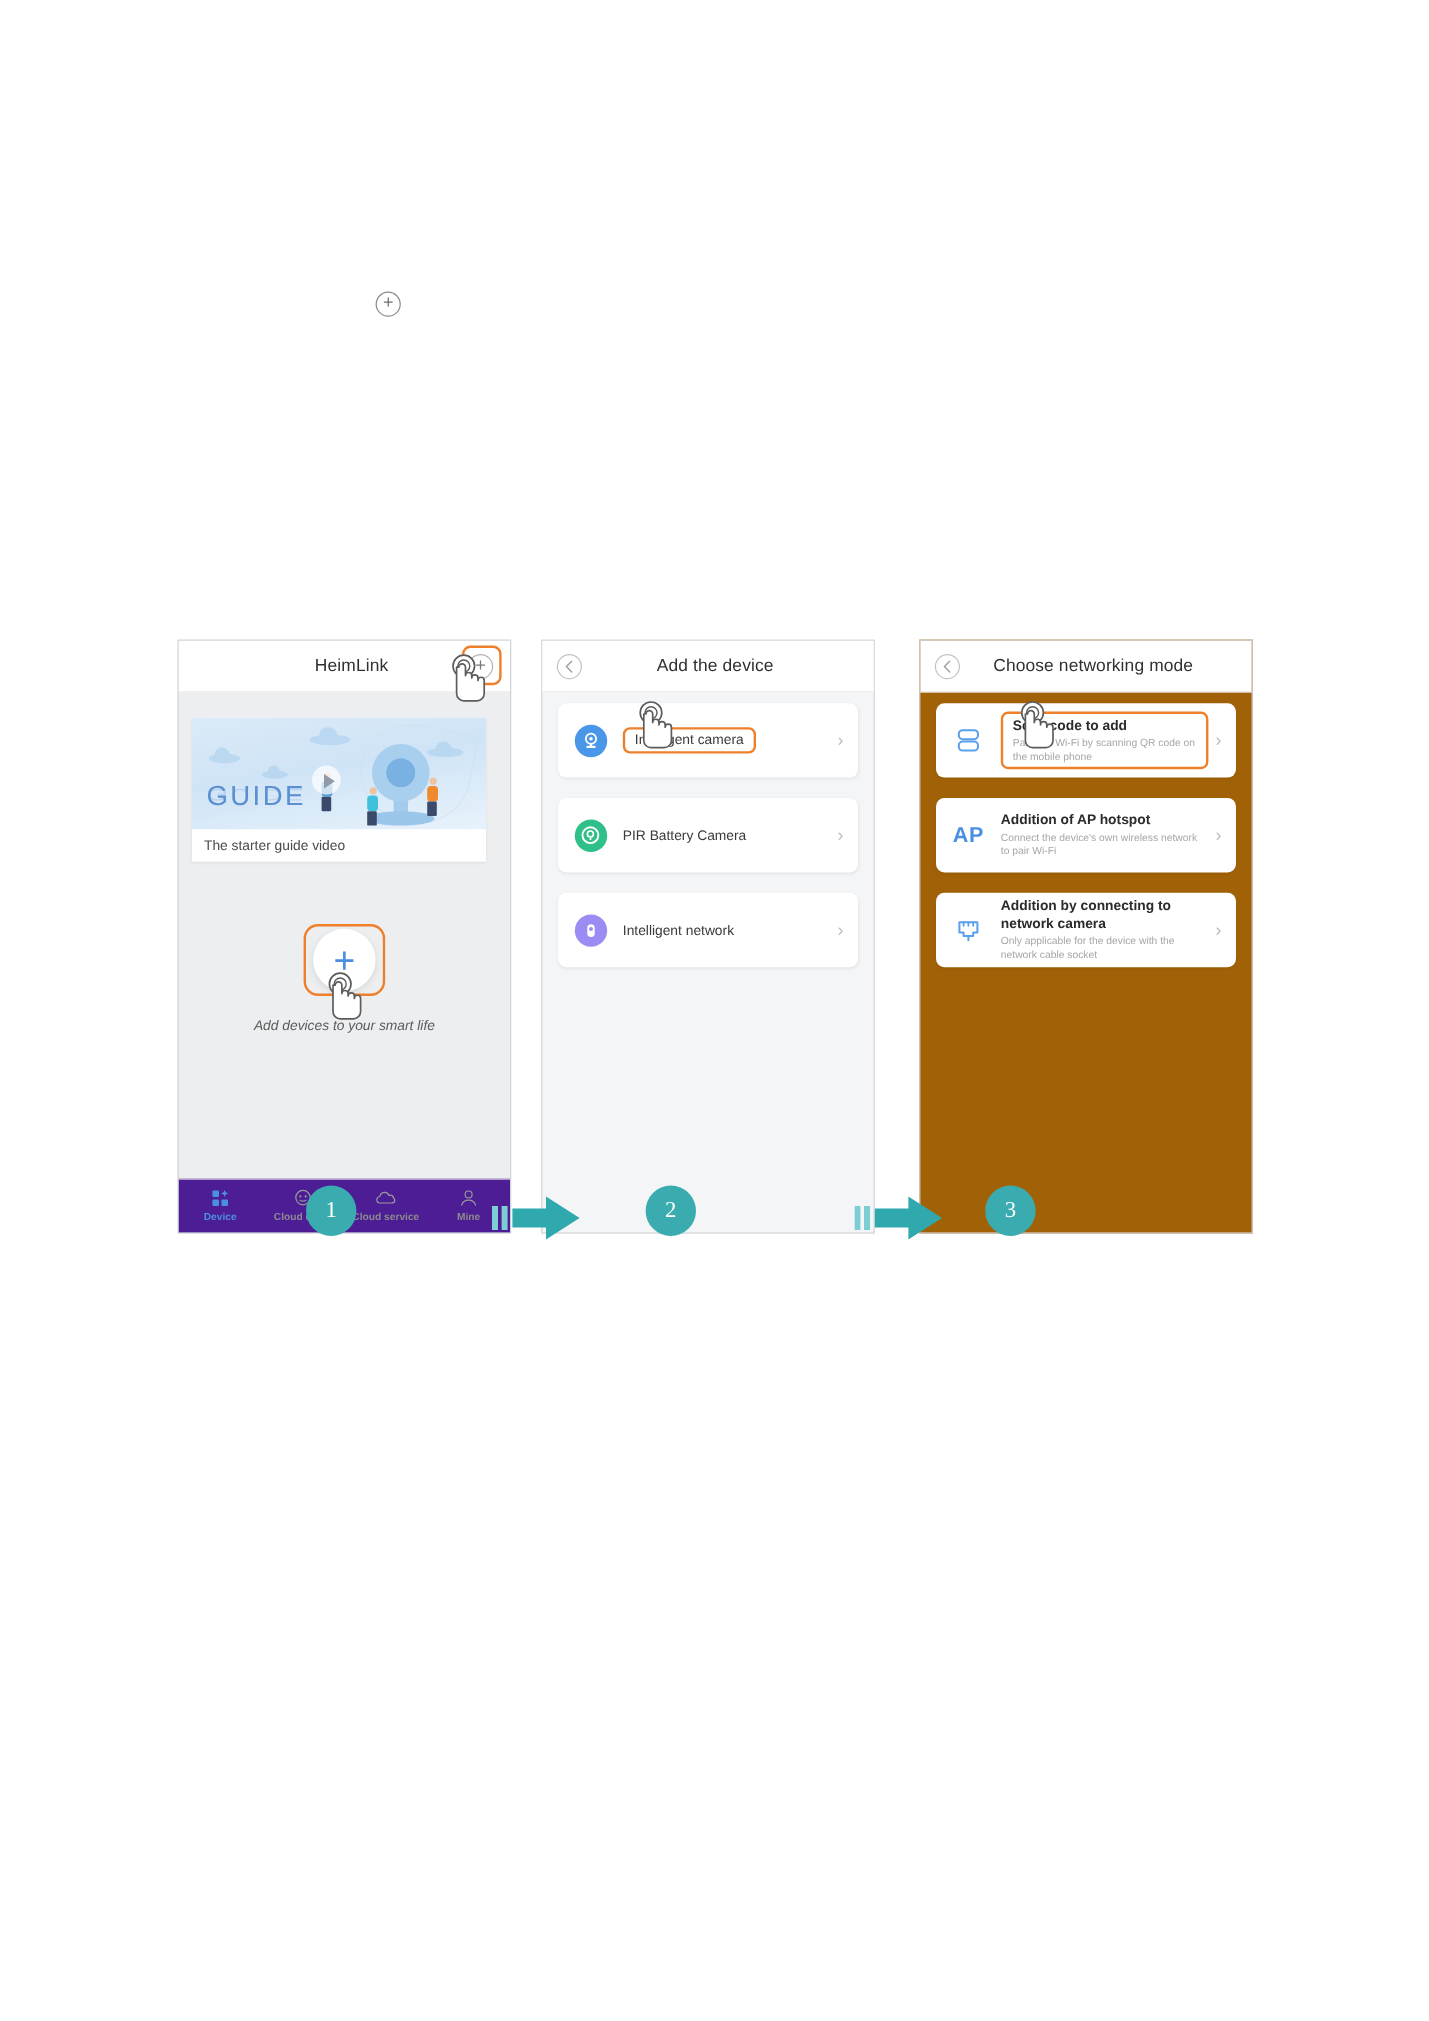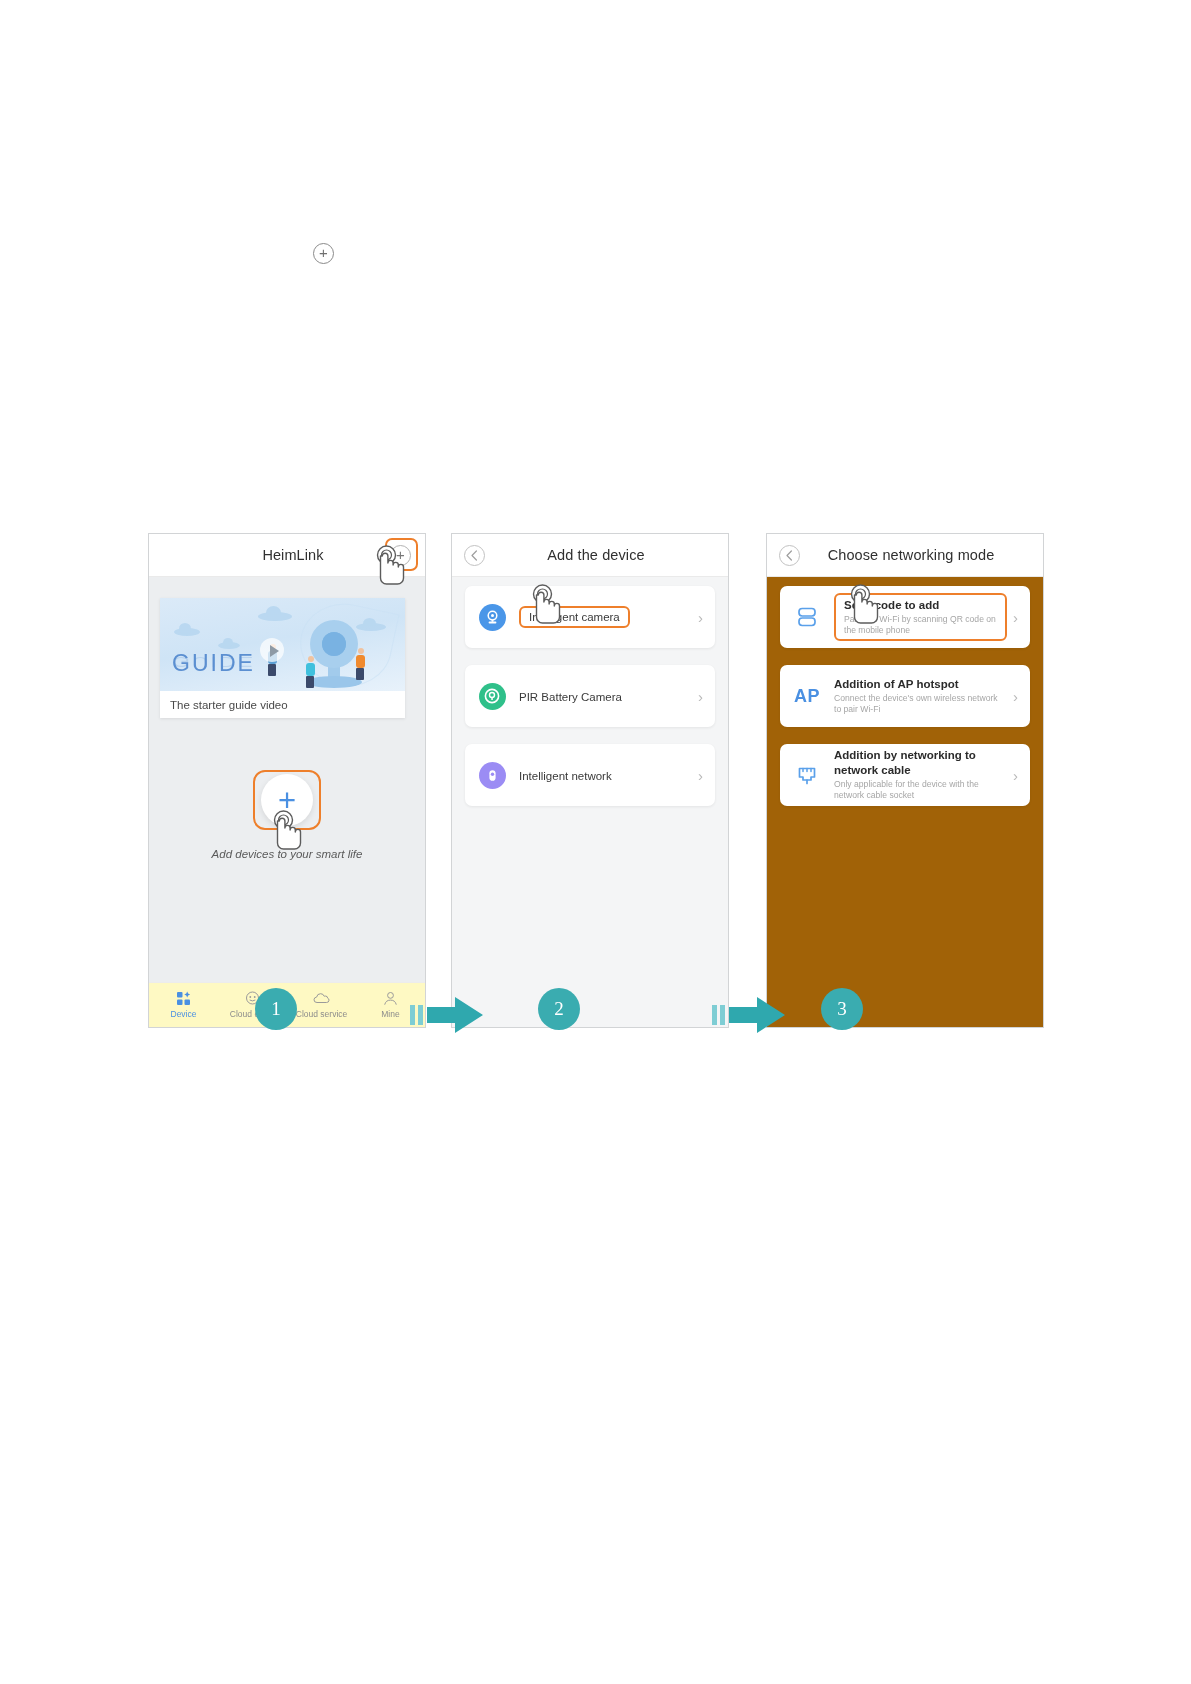--- a/index.html
+++ b/index.html
@@ -270,23 +270,24 @@
     margin-top: 14px;
     font-size: 11.5px;
     color: #5a5a5a;
     font-style: italic;
   }
 
   .tabbar {
     position: absolute;
     left: 0; right: 0; bottom: 0;
     height: 44px;
-    background: #fef9c3;
+    background: #4c1d95;
     border-top: 1px solid #ececec;
     display: flex;
+    font-weight: bold;
   }
   .tab {
     flex: 1;
     display: flex;
     flex-direction: column;
     align-items: center;
     justify-content: center;
     gap: 3px;
     font-size: 8.5px;
     color: #8c8c8c;
@@ -607,21 +608,21 @@
 
     <div class="card">
       <div class="icon-slot">
         <svg width="24" height="24" viewBox="0 0 24 24">
           <path d="M4.5 5.5 h15 v8.5 h-3.5 v3 h-8 v-3 h-3.5 z" fill="none" stroke="#5aa0ea" stroke-width="1.7" stroke-linejoin="round"></path>
           <path d="M8 5.5 v3 M12 5.5 v3 M16 5.5 v3" stroke="#5aa0ea" stroke-width="1.5" stroke-linecap="round"></path>
           <path d="M12 17 v3.5" stroke="#5aa0ea" stroke-width="1.7" stroke-linecap="round"></path>
         </svg>
       </div>
       <div class="txt">
-        <div class="mode-title">Addition by networking to network cable</div>
+        <div class="mode-title">Addition by connecting to network camera</div>
         <div class="mode-sub">Only applicable for the device with the network cable socket</div>
       </div>
       <div class="chev">›</div>
     </div>
 
   </div>
 </div>
 
 <div class="hand" style="left:845px; top:582px;">
   <svg width="42" height="56" viewBox="0 0 42 56">

